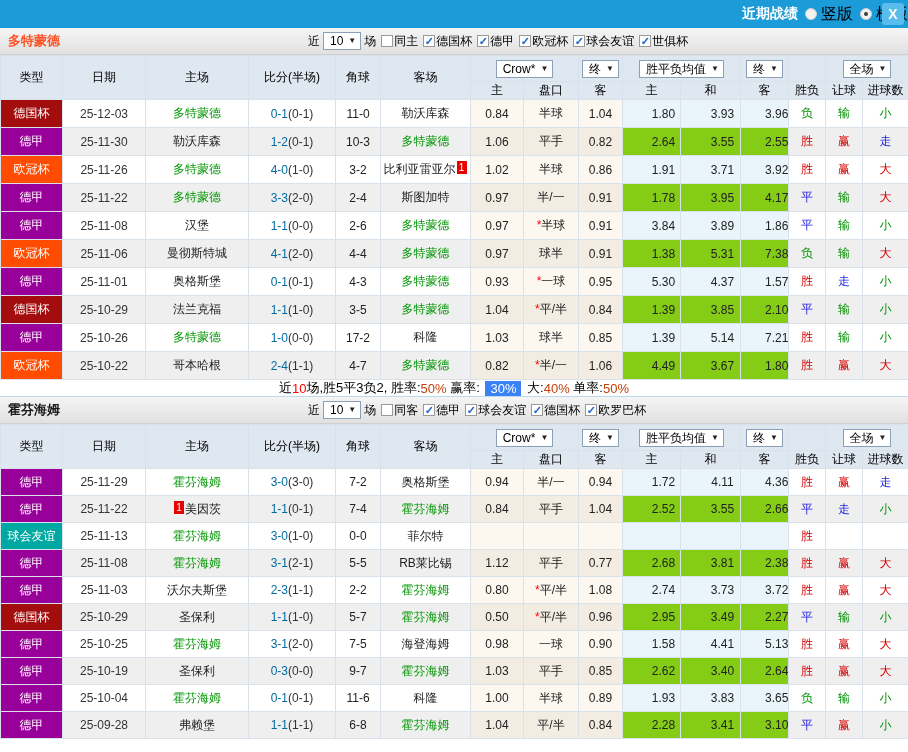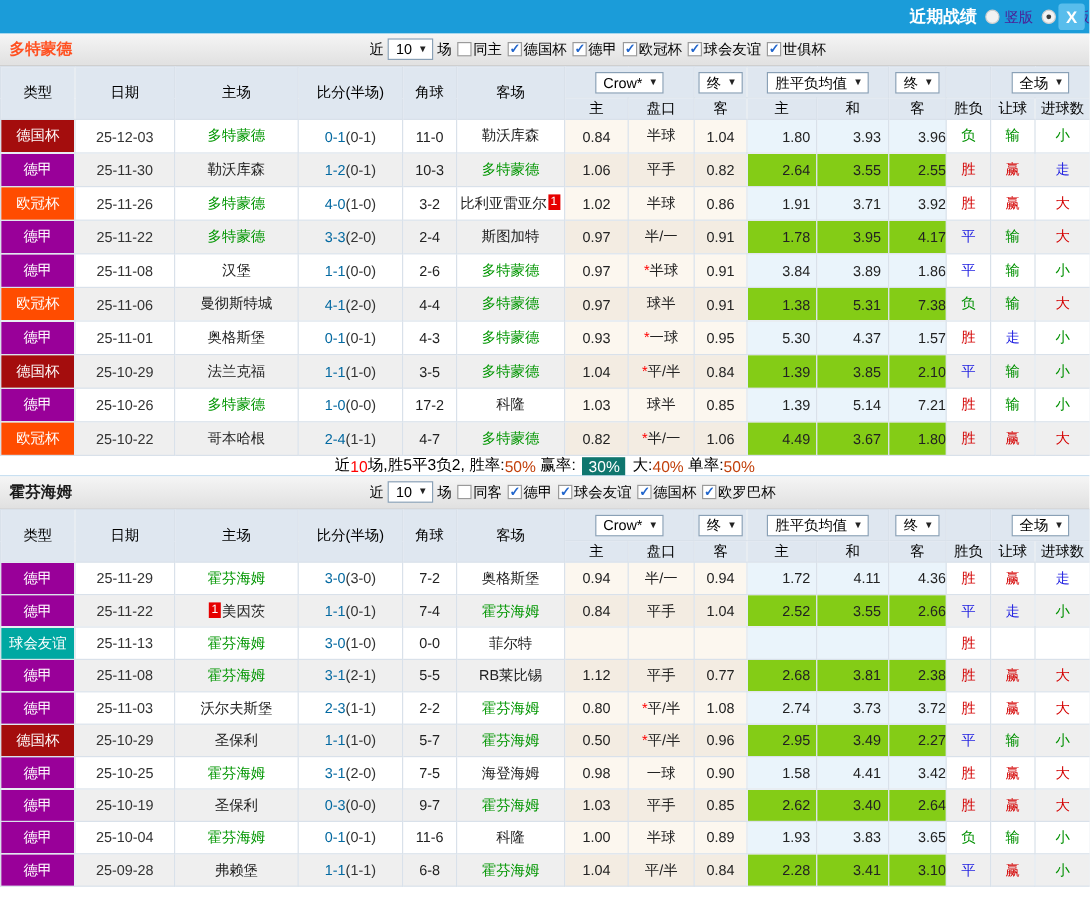--- a/index.html
+++ b/index.html
@@ -7,21 +7,21 @@
   body {
     width:908px; height:752px; overflow:hidden; background:#fff;
     font-family:"Liberation Sans", sans-serif; font-size:12px; color:#222;
   }
   
   .titlebar {
     position:relative; height:28px; background:#1b9cd9;
     display:flex; align-items:center; justify-content:flex-end; gap:7px;
   }
   .title { color:#fff; font-weight:bold; font-size:14px; }
-  .radio-opt { display:inline-flex; align-items:center; gap:4px; color:#4c1d95; font-size:12px; cursor:pointer; }
+  .radio-opt { display:inline-flex; align-items:center; gap:4px; color:#000000; font-size:16px; cursor:pointer; }
   .radio {
     width:12px; height:12px; border-radius:50%;
     background:#f2f2f2; border:1px solid #cfcfcf; position:relative;
   }
   .radio.sel::after {
     content:""; position:absolute; left:3px; top:3px; width:4px; height:4px;
     border-radius:50%; background:#3c3c3c;
   }
   .close-btn {
     position:absolute; right:4px; top:3px; width:22px; height:22px;
@@ -83,21 +83,21 @@
   .res-blue { color:#1e1ee1; }
   .res-green { color:#009100; }
   
   .summary-row {
     height:17px; display:flex; align-items:center; justify-content:center;
     font-size:13px; border-bottom:1px solid #bcd9ee; color:#000;
   }
   .summary-row span { white-space:pre; }
   .sum-red { color:#f00; }
   .sum-blue { color:#c2410c; }
-  .sum-badge { background:#0f766e; color:#fff; padding:0 5px; margin:0 2px; }
+  .sum-badge { background:#3b82f6; color:#fff; padding:0 5px; margin:0 2px; }
 </style>
 </head>
 <body>
 
 <div class="titlebar">
   <span class="title">近期战绩</span>
   <span class="radio-opt">
     <span class="radio"></span>
     <span>竖版</span>
   </span>
@@ -611,21 +611,21 @@
           <td class="t-date">25-10-25</td>
           <td><span class="team-green">霍芬海姆</span></td>
           <td><span class="score-main">3-1</span><span class="score-half">(2-0)</span></td>
           <td>7-5</td>
           <td><span>海登海姆</span></td>
           <td class="t-crow">0.98</td>
           <td class="t-crow">一球</td>
           <td class="t-crow">0.90</td>
           <td class="t-eur">1.58</td>
           <td class="t-eur">4.41</td>
-          <td class="t-eur">3.42</td>
+          <td class="t-eur">5.13</td>
           <td class="res-red">胜</td>
           <td class="res-red">赢</td>
           <td class="res-red">大</td>
         </tr>
         <tr class="even">
           <td class="t-type" style="background: rgb(153, 0, 153);">德甲</td>
           <td class="t-date">25-10-19</td>
           <td><span>圣保利</span></td>
           <td><span class="score-main">0-3</span><span class="score-half">(0-0)</span></td>
           <td>9-7</td>

